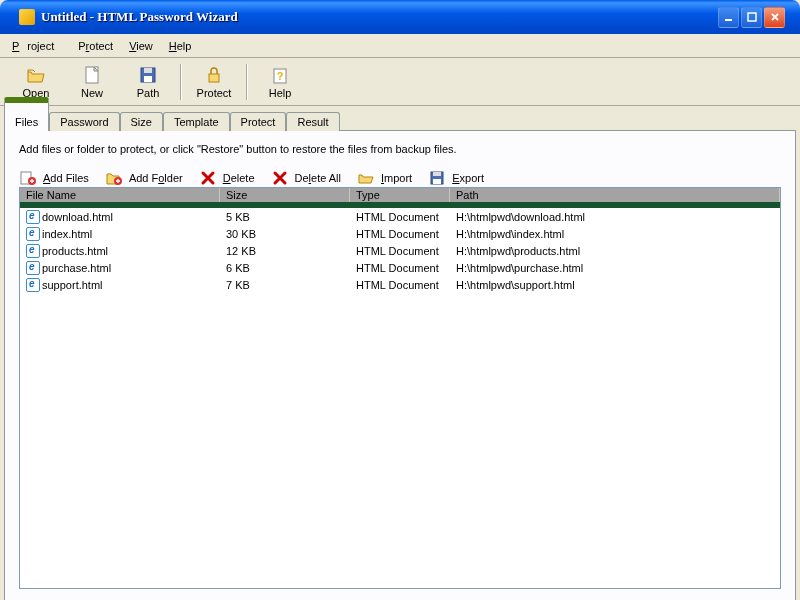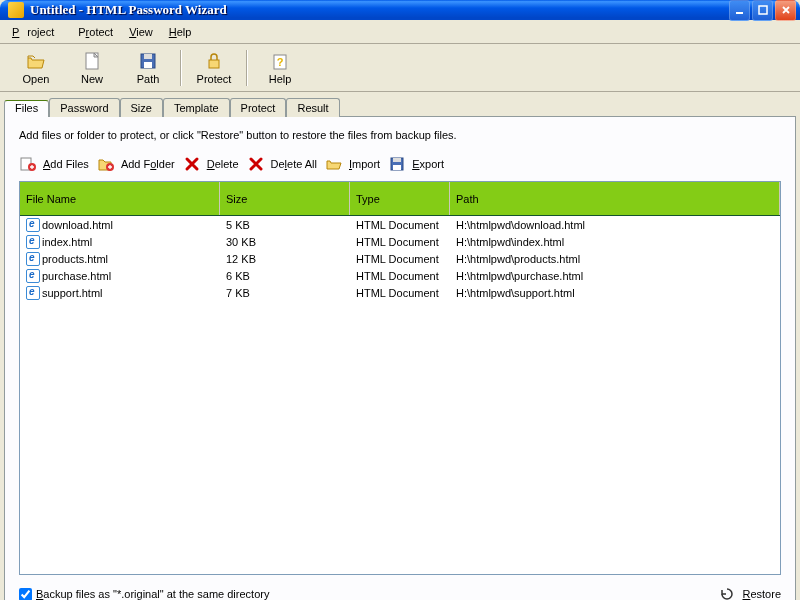--- a/index.html
+++ b/index.html
@@ -1,49 +1,49 @@
 <!DOCTYPE html>
 <html><head>
 <meta charset="utf-8">
 <style>
 * { margin:0; padding:0; box-sizing:border-box; font-family:Tahoma,Arial,sans-serif; font-size:11px; }
 body { background:#ece9d8; width:800px; height:600px; overflow:hidden; }
 
-.titlebar { height:20px; background:linear-gradient(to bottom,#0058e6 0%,#3a93ff 8%,#0058e6 40%,#0046c8 88%,#0046c8 100%); display:flex; align-items:center; padding:0 4px; color:#fff; border-radius:8px 8px 0 0; }
+.titlebar { height:34px; background:linear-gradient(to bottom,#0058e6 0%,#3a93ff 8%,#0058e6 40%,#0046c8 88%,#0046c8 100%); display:flex; align-items:center; padding:0 15px; color:#fff; border-radius:8px 8px 0 0; }
 .titlebar .app-icon { width:16px; height:16px; margin:0 4px; background:linear-gradient(135deg,#ffd54a,#e6a400); border-radius:2px; position:relative; }
 .titlebar .title { font-weight:bold; font-size:13px; font-family:"Trebuchet MS",Tahoma; text-shadow:1px 1px 1px #003; flex:1; padding-left:2px; }
 .winbtns { display:flex; gap:2px; }
 .winbtn { width:21px; height:21px; border-radius:3px; border:1px solid #fff3; display:flex; align-items:center; justify-content:center; color:#fff; font-weight:bold; font-size:11px; }
 .winbtn.min,.winbtn.max { background:linear-gradient(to bottom,#3f8cf3,#1e60d6); }
 .winbtn.close { background:linear-gradient(to bottom,#f49c7e,#e0431b); }
 
 .menubar { height:24px; background:#ece9d8; border-bottom:1px solid #aca899; display:flex; align-items:center; padding:0 4px; }
 .menubar span { padding:2px 8px; cursor:default; }
 .menubar span u { text-decoration:underline; }
 
 .toolbar { height:48px; background:#ece9d8; border-bottom:1px solid #aca899; display:flex; align-items:center; padding:4px 8px; gap:0; }
 .tbtn { width:56px; height:42px; display:flex; flex-direction:column; align-items:center; justify-content:center; gap:2px; cursor:default; }
 .tbtn .ico { width:20px; height:20px; display:flex; align-items:center; justify-content:center; }
 .tsep { width:2px; height:36px; border-left:1px solid #aca899; border-right:1px solid #fff; margin:0 4px; }
 
 .tabbar { height:22px; display:flex; align-items:flex-end; padding:0 4px; background:#ece9d8; margin-top:2px; }
 .tab { padding:3px 10px; border:1px solid #919b9c; border-bottom:none; background:#ece9d8; margin-right:0; border-radius:3px 3px 0 0; position:relative; top:1px; }
-.tab.active { background:#fcfcfe; border-top:1px solid #4d7c0f; padding-top:1px; z-index:2; }
+.tab.active { background:#fcfcfe; border-top:6px solid #4d7c0f; padding-top:13px; z-index:2; }
 
 .panel { border:1px solid #919b9c; background:#fcfcfe; margin:0 4px 4px 4px; height:500px; padding:12px 14px; display:flex; flex-direction:column; }
 .instruction { color:#000; margin-bottom:14px; }
 
-.actionbar { display:flex; align-items:center; gap:8px; margin-bottom:8px; }
+.actionbar { display:flex; align-items:center; gap:16px; margin-bottom:0; }
 .act { display:flex; align-items:center; gap:6px; cursor:default; }
 .act span { text-decoration:underline; text-decoration-color:transparent; }
 .act span u { text-decoration:underline; }
 .aico { width:18px; height:18px; display:flex; align-items:center; justify-content:center; }
 
 .listview { flex:1; border:1px solid #7f9db9; background:#fff; display:flex; flex-direction:column; overflow:hidden; }
-.lhdr { display:flex; background:#84cc16; border-bottom:1px solid #14532d; height:34px; }
+.lhdr { display:flex; background:#a3a3a3; border-bottom:6px solid #14532d; height:20px; }
 .lhdr div { border-right:1px solid #cbc7b8; padding:2px 6px; display:flex; align-items:center; }
 .lbody { flex:1; overflow:auto; }
 .row { display:flex; height:17px; align-items:center; }
 .row div { padding:0 6px; display:flex; align-items:center; gap:2px; overflow:hidden; white-space:nowrap; }
 .c0{width:200px}.c1{width:130px}.c2{width:100px}.c3{flex:1}
 
 .bottom { display:flex; align-items:center; justify-content:space-between; margin-top:10px; }
 .chk { display:flex; align-items:center; gap:4px; }
 .chk input { width:13px; height:13px; }
 

